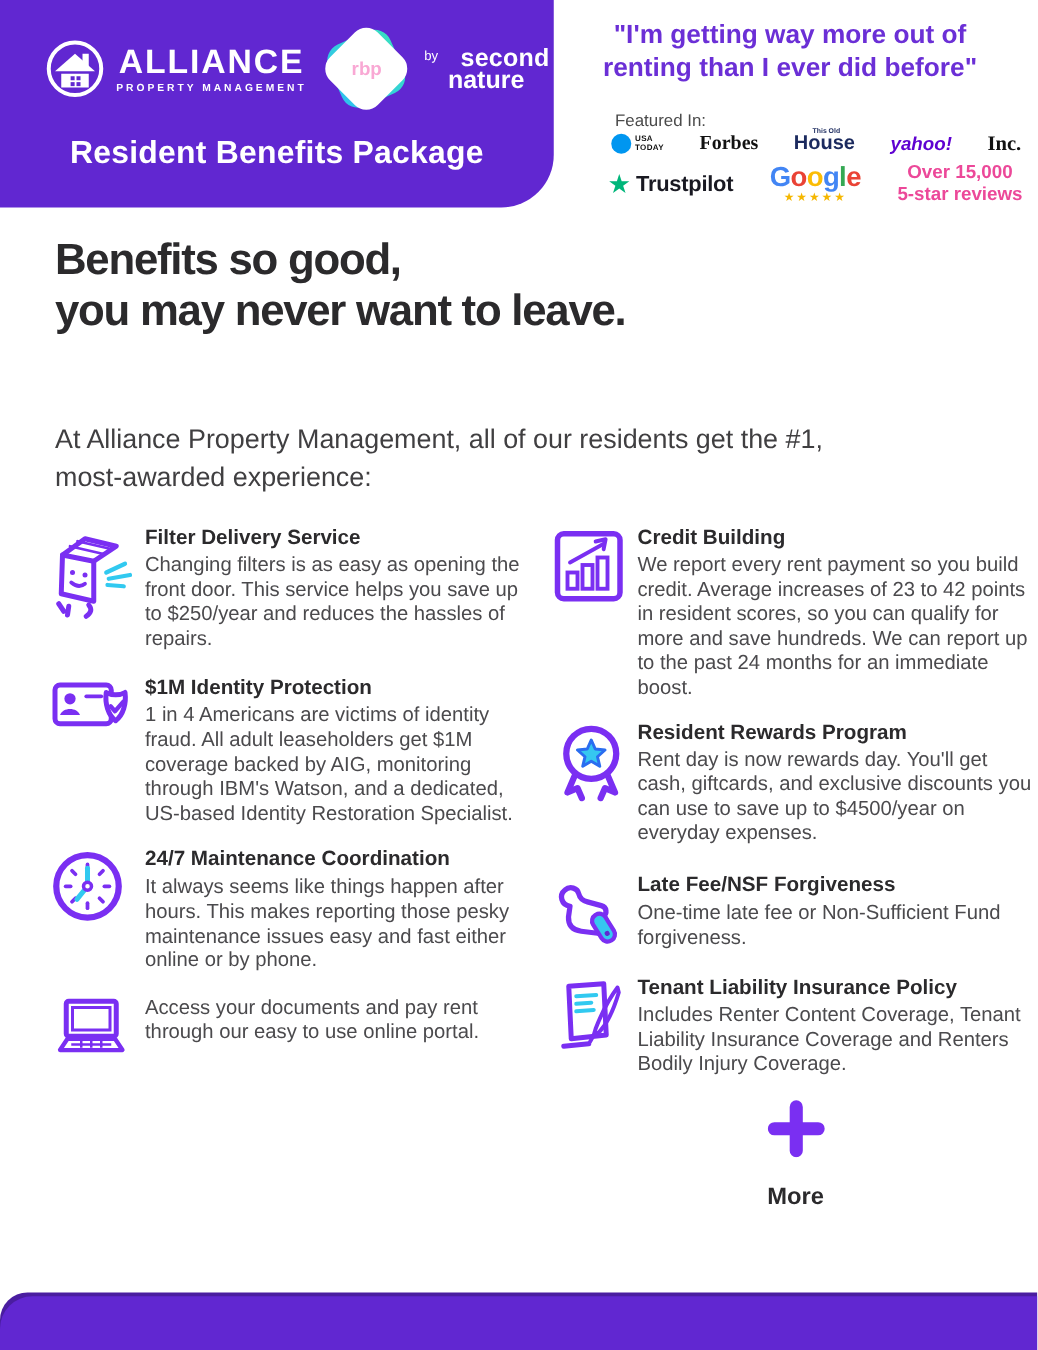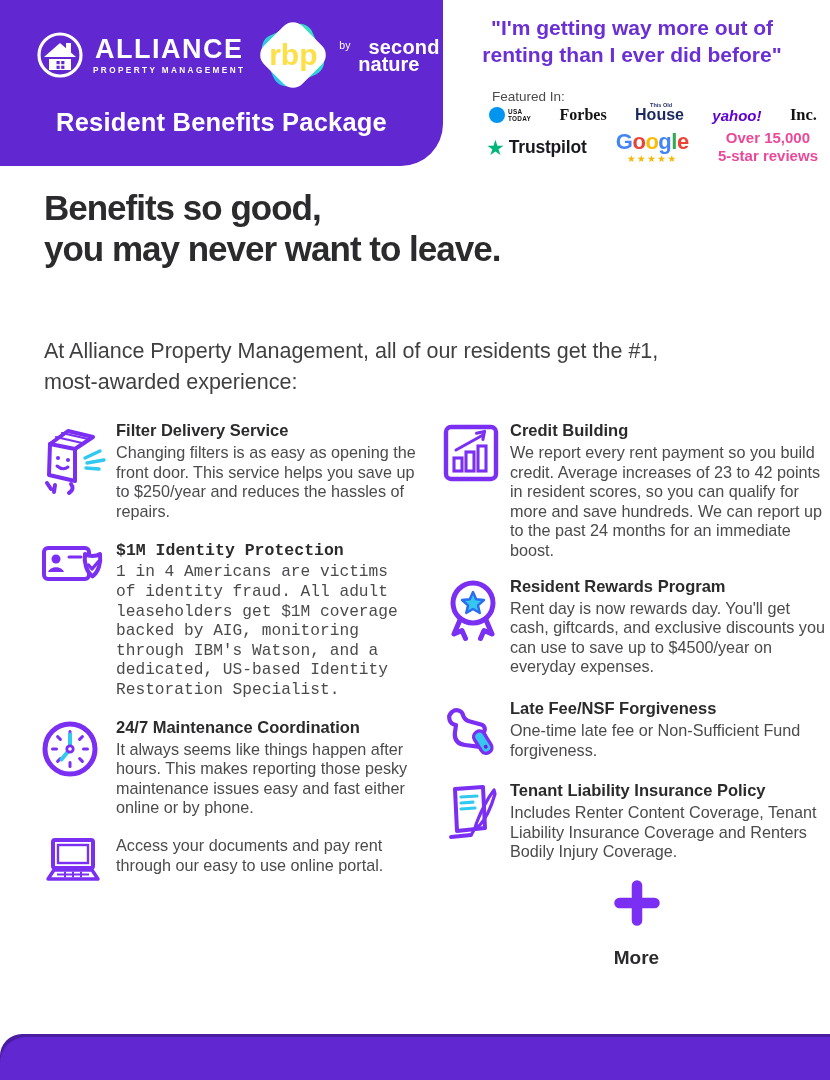--- a/index.html
+++ b/index.html
@@ -11,21 +11,21 @@
                 border-bottom-right-radius:42px;}
   .logo-row{position:absolute;left:36px;top:22px;display:flex;align-items:center;}
   .alliance{display:flex;align-items:center;gap:9px;text-align:center;}
   .alliance-text .a-name{color:#fff;font-size:27px;font-weight:bold;letter-spacing:1.5px;line-height:1;}
   .alliance-text .a-sub{color:#fff;font-size:8.2px;letter-spacing:2.4px;font-weight:bold;margin-top:3px;}
   .rbp{position:relative;width:66px;height:66px;margin-left:15px;}
   .rbp .teal{position:absolute;left:6px;top:6px;right:6px;bottom:6px;
              background:linear-gradient(160deg,#38e0c0,#2fc0f0);border-radius:14px;transform:rotate(66deg);}
   .rbp .white{position:absolute;left:6px;top:6px;right:6px;bottom:6px;background:#fff;border-radius:13px;transform:rotate(45deg);}
   .rbp .rbp-label{position:absolute;left:0;top:0;width:100%;height:100%;display:flex;align-items:center;
-                  justify-content:center;color:#fde047;font-weight:bold;font-size:30px;}
+                  justify-content:center;color:#f9a8d4;font-weight:bold;font-size:15px;}
   .secondnature{margin-left:13px;color:#fff;}
   .sn-line1{line-height:1;}
   .sn-by{font-size:10.5px;font-weight:normal;position:relative;top:-5px;margin-right:18px;}
   .sn-word{font-size:20px;font-weight:bold;letter-spacing:0.2px;}
   .sn-line2{font-size:20px;font-weight:bold;margin-left:19px;margin-top:-3px;line-height:1;}
   .package-title{position:absolute;left:0;top:108px;width:443px;text-align:center;color:#fff;
                  font-size:25.5px;font-weight:bold;letter-spacing:0.2px;}
 
   
   .quote{position:absolute;left:448px;top:14px;width:368px;text-align:center;color:#6b2fd6;
@@ -63,21 +63,21 @@
   
   .col{position:absolute;top:421px;}
   .col-left{left:40px;width:376px;}
   .col-right{left:443px;width:387px;}
   .benefit{display:flex;align-items:flex-start;}
   .b-icon{flex:0 0 76px;display:flex;justify-content:flex-start;padding-top:1px;}
   .col-right .b-icon{flex:0 0 67px;}
   .b-text{flex:1;}
   .b-title{font-size:16.5px;font-weight:bold;color:#2b2a2c;margin-bottom:3px;}
   .b-body{font-size:16.2px;color:#4b4a4d;line-height:1.21;}
-  .mb-l1{margin-bottom:20px;} .mb-l2{margin-bottom:17px;font-family:Liberation Mono, monospace;} .mb-l3{margin-bottom:18px;}
+  .mb-l1{margin-bottom:20px;} .mb-l2{margin-bottom:17px;} .mb-l3{margin-bottom:18px;}
   .mb-r1{margin-bottom:16px;} .mb-r2{margin-bottom:22px;} .mb-r3{margin-bottom:21px;} .mb-r4{margin-bottom:17px;}
   .more-row{display:flex;align-items:center;flex-direction:column;}
   .more-label{font-size:19px;font-weight:bold;color:#2b2a2c;}
 
   
   .bottom-back{position:absolute;left:0;right:0;bottom:0;height:46px;background:#4a1da0;
                border-top-left-radius:22px;}
   .bottom-bar{position:absolute;left:0;right:0;bottom:0;height:43px;background:#6127d1;
               border-top-left-radius:26px;}
 </style>

